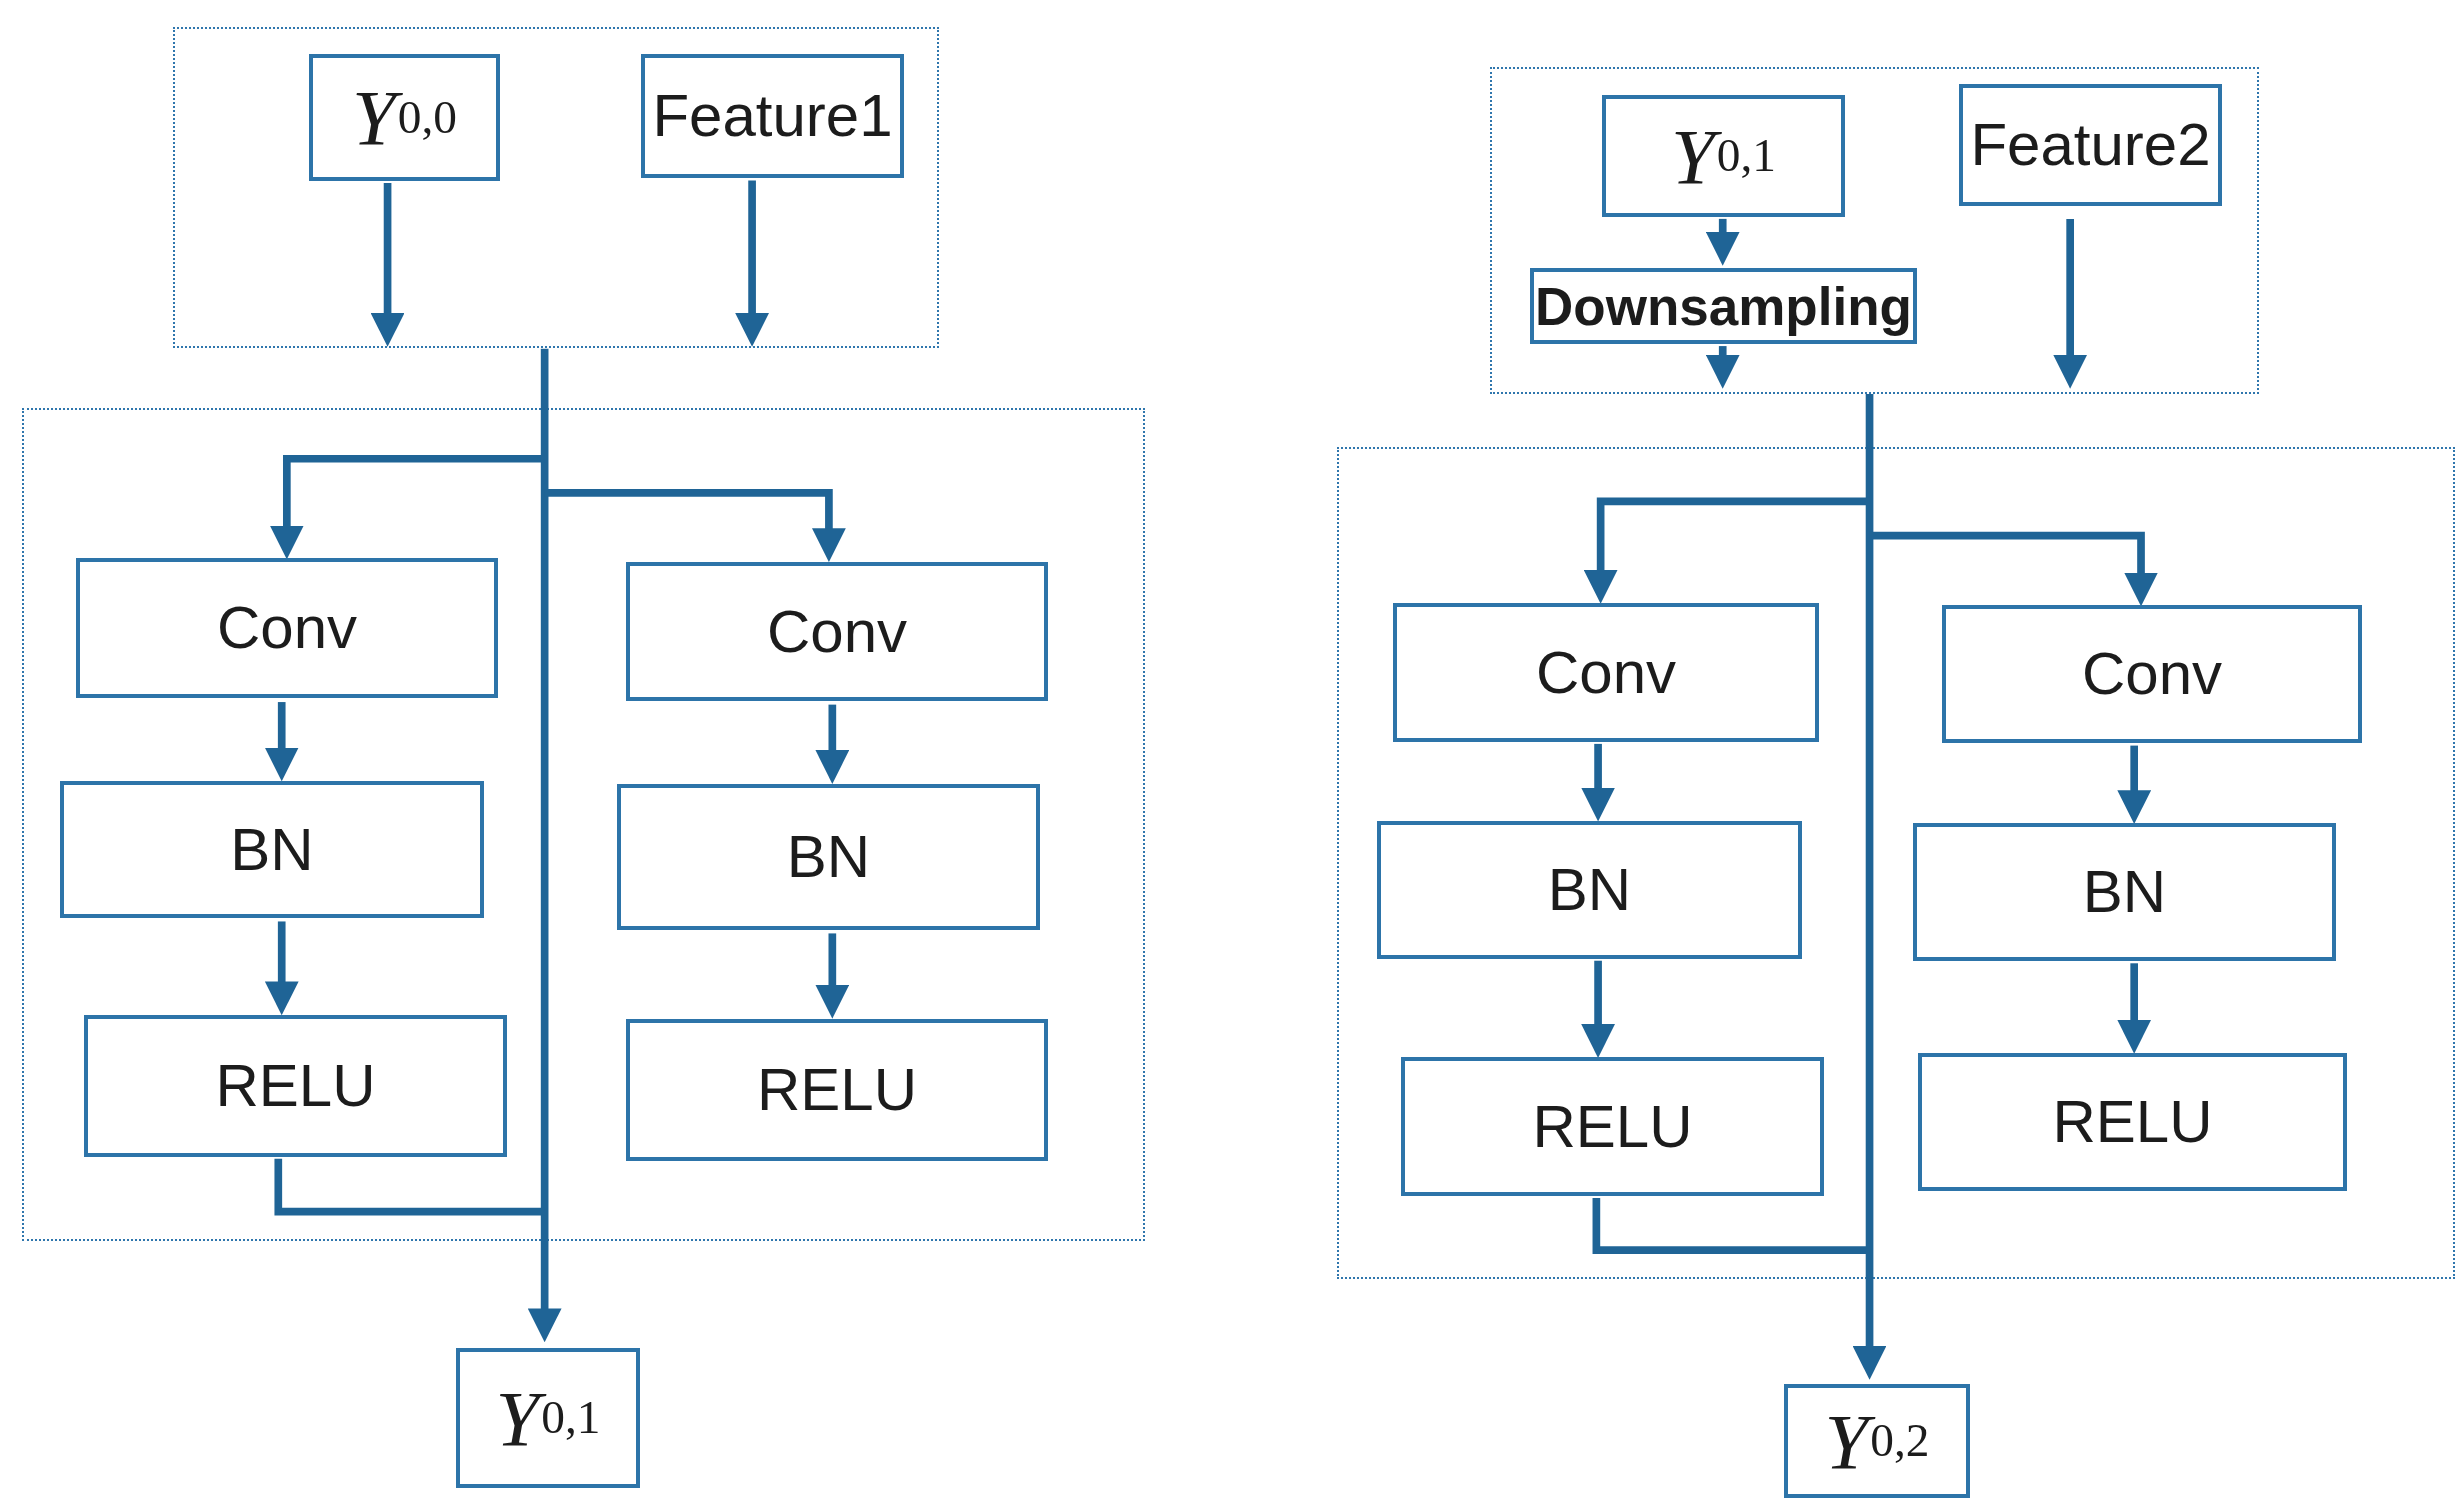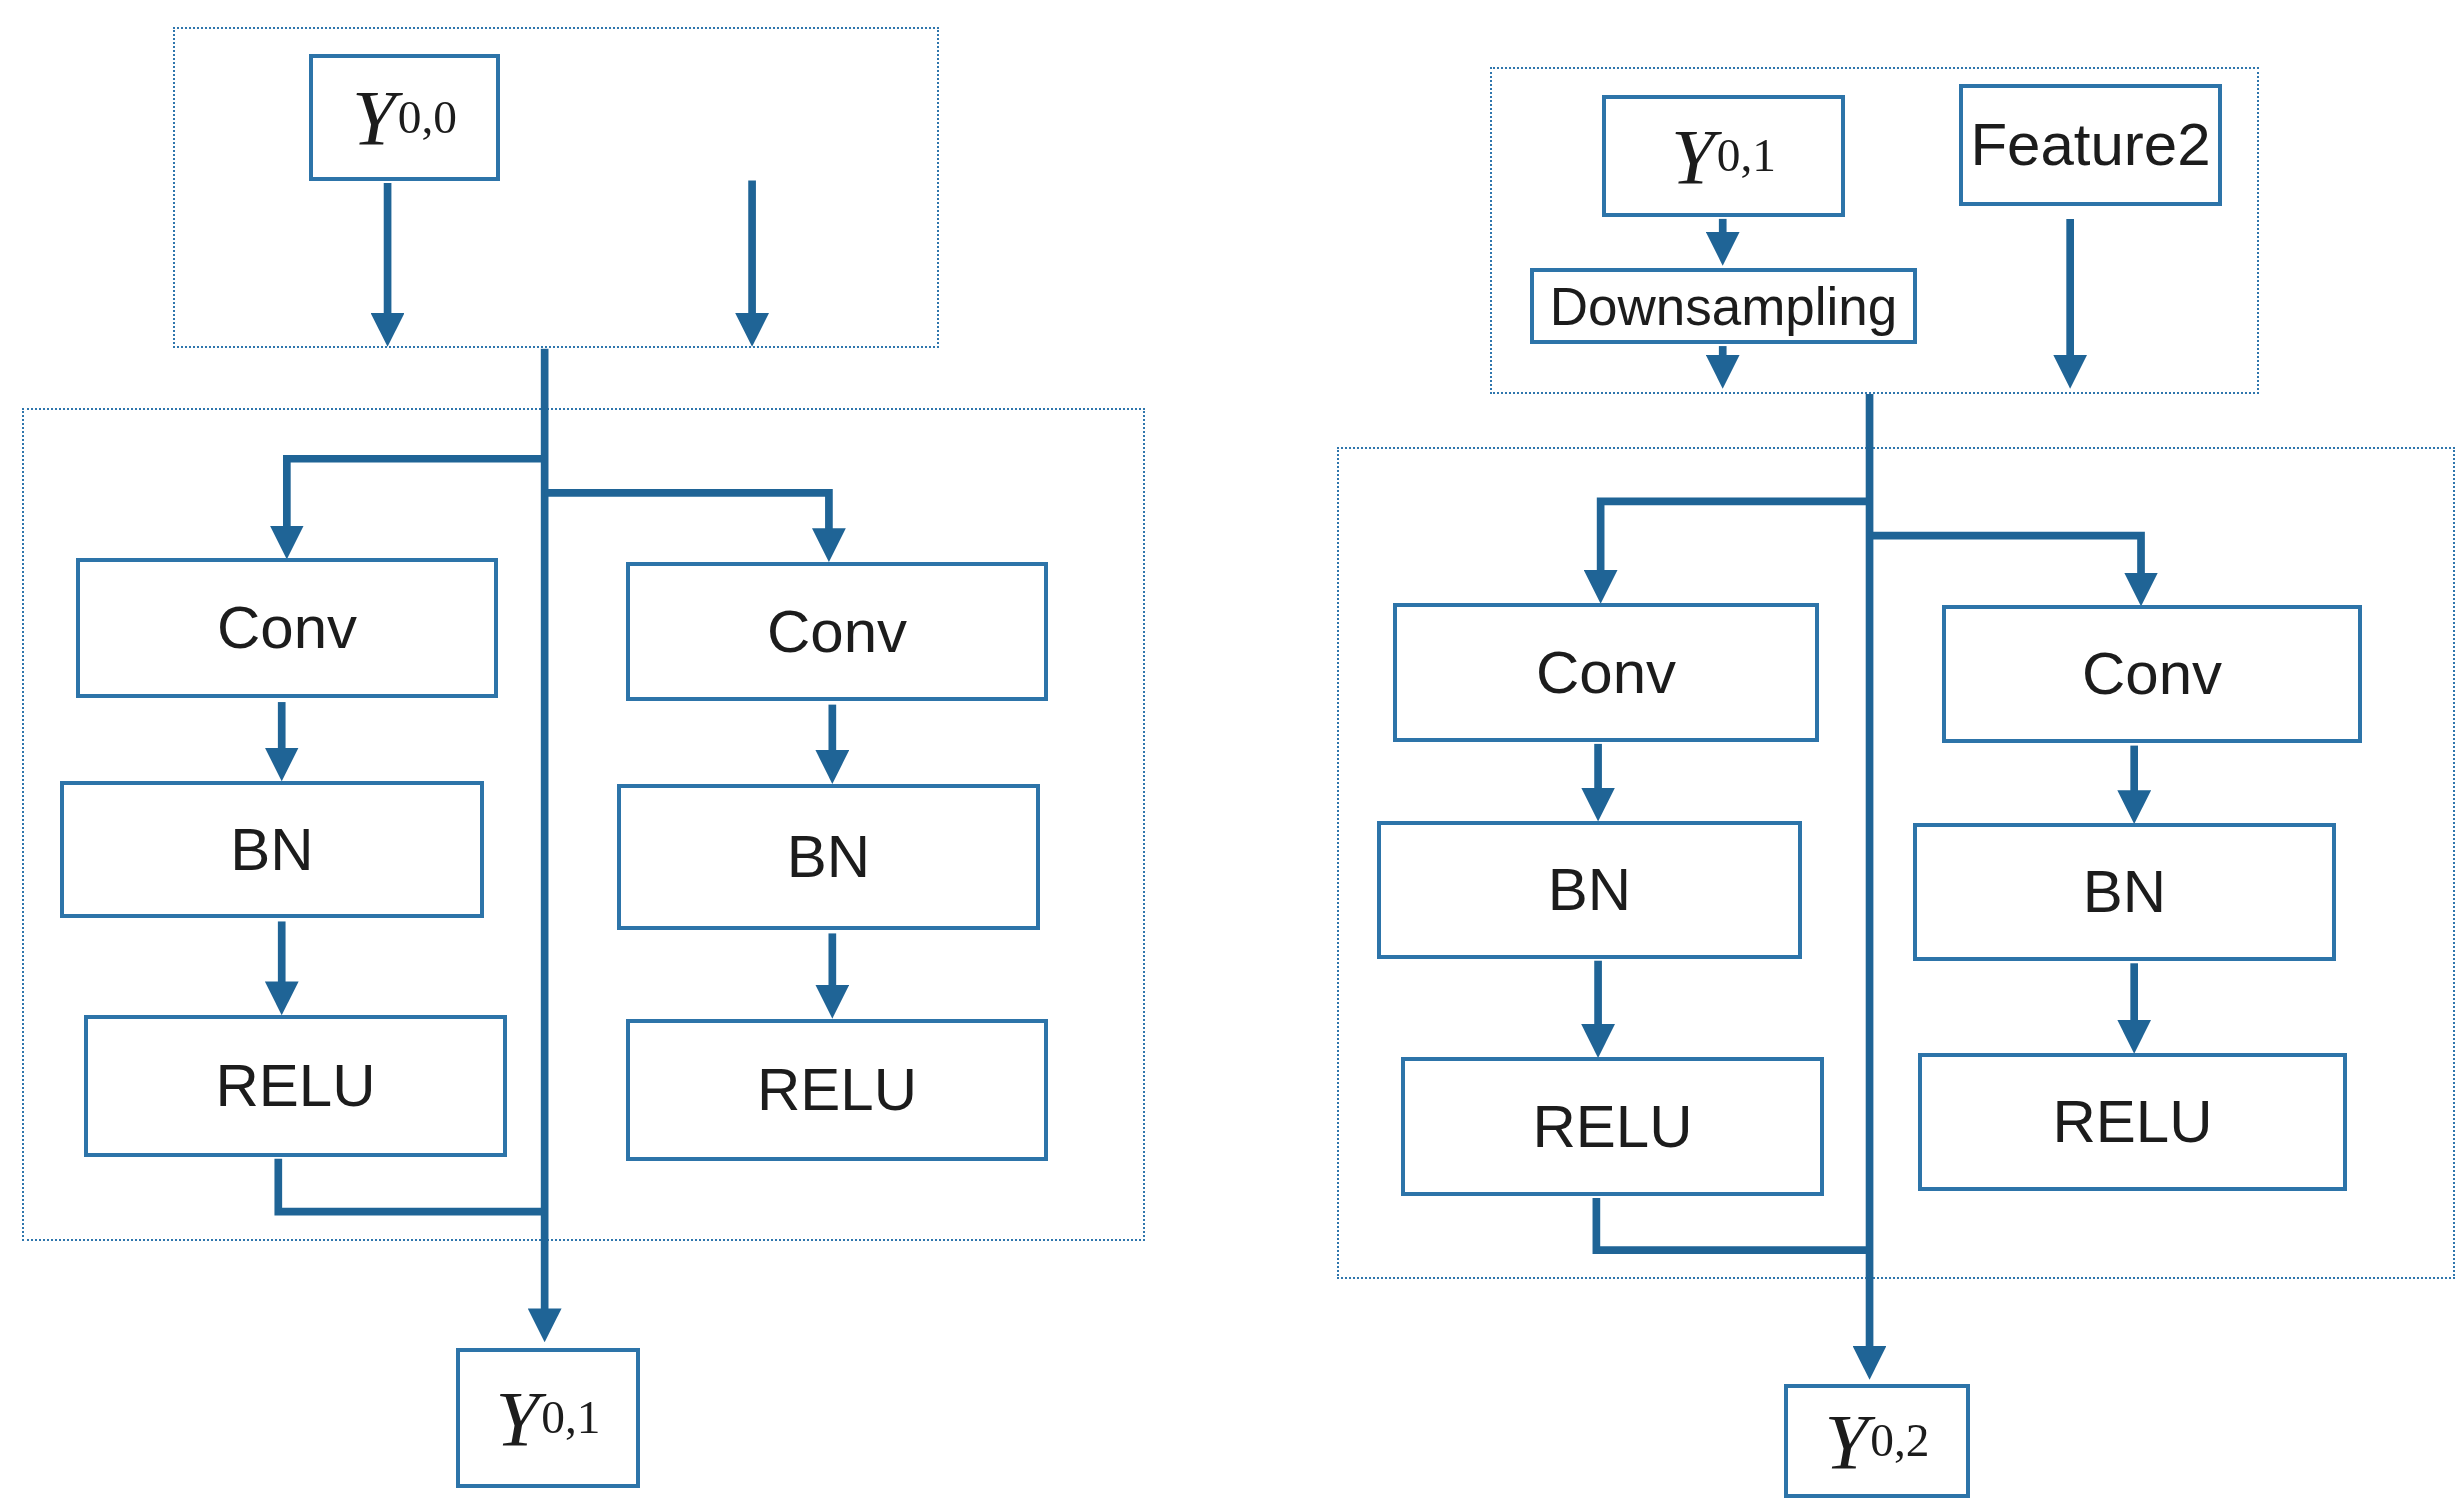--- a/index.html
+++ b/index.html
@@ -26,21 +26,21 @@
     background:transparent;
   }
   .node{
     position:absolute;z-index:2;box-sizing:border-box;
     border:4.3px solid var(--box-border);
     background:var(--background);
     display:flex;align-items:center;justify-content:center;
     color:var(--text);line-height:1;
   }
   .op-label{font-size:60px;}
-  .ds-label{font-size:53px;}
+  .ds-label{font-size:53px;font-weight:bold;}
   .y-node{font-family:"Liberation Serif",serif;font-size:79px;}
   .y-base{font-style:italic;}
   .y-sup{font-style:normal;font-size:0.60em;vertical-align:0.55em;margin-left:1.7px;}
 </style>
 </head>
 <body>
 
 <div class="canvas">
 
   <svg class="conn-layer" width="2462" height="1504" viewBox="0 0 2884 1761">
@@ -73,20 +73,23 @@
     <path class="conn" marker-end="url(#arw)" d="M2500,1128 V1220"></path>
     <path class="conn" d="M1870,1403 V1464 H2190"></path>
   </svg>
 
   <div class="dotted-group" style="left:173px;top:27px;width:766px;height:321px;"></div>
   <div class="dotted-group" style="left:22px;top:408px;width:1123px;height:833px;"></div>
 
   <div class="node y-node" style="left:309px;top:54px;width:191px;height:127px;">
     <span class="y-base">Y</span>
       <span class="y-sup">0,0</span>
+  </div>
+  <div class="node op-label" style="left:641px;top:54px;width:263px;height:124px;">
+    <span>Feature1</span>
   </div>
 
   <div class="node op-label" style="left:76px;top:558px;width:422px;height:140px;">
     <span>Conv</span>
   </div>
   <div class="node op-label" style="left:626px;top:562px;width:422px;height:139px;">
     <span>Conv</span>
   </div>
   <div class="node op-label" style="left:60px;top:781px;width:424px;height:137px;">
     <span>BN</span>

